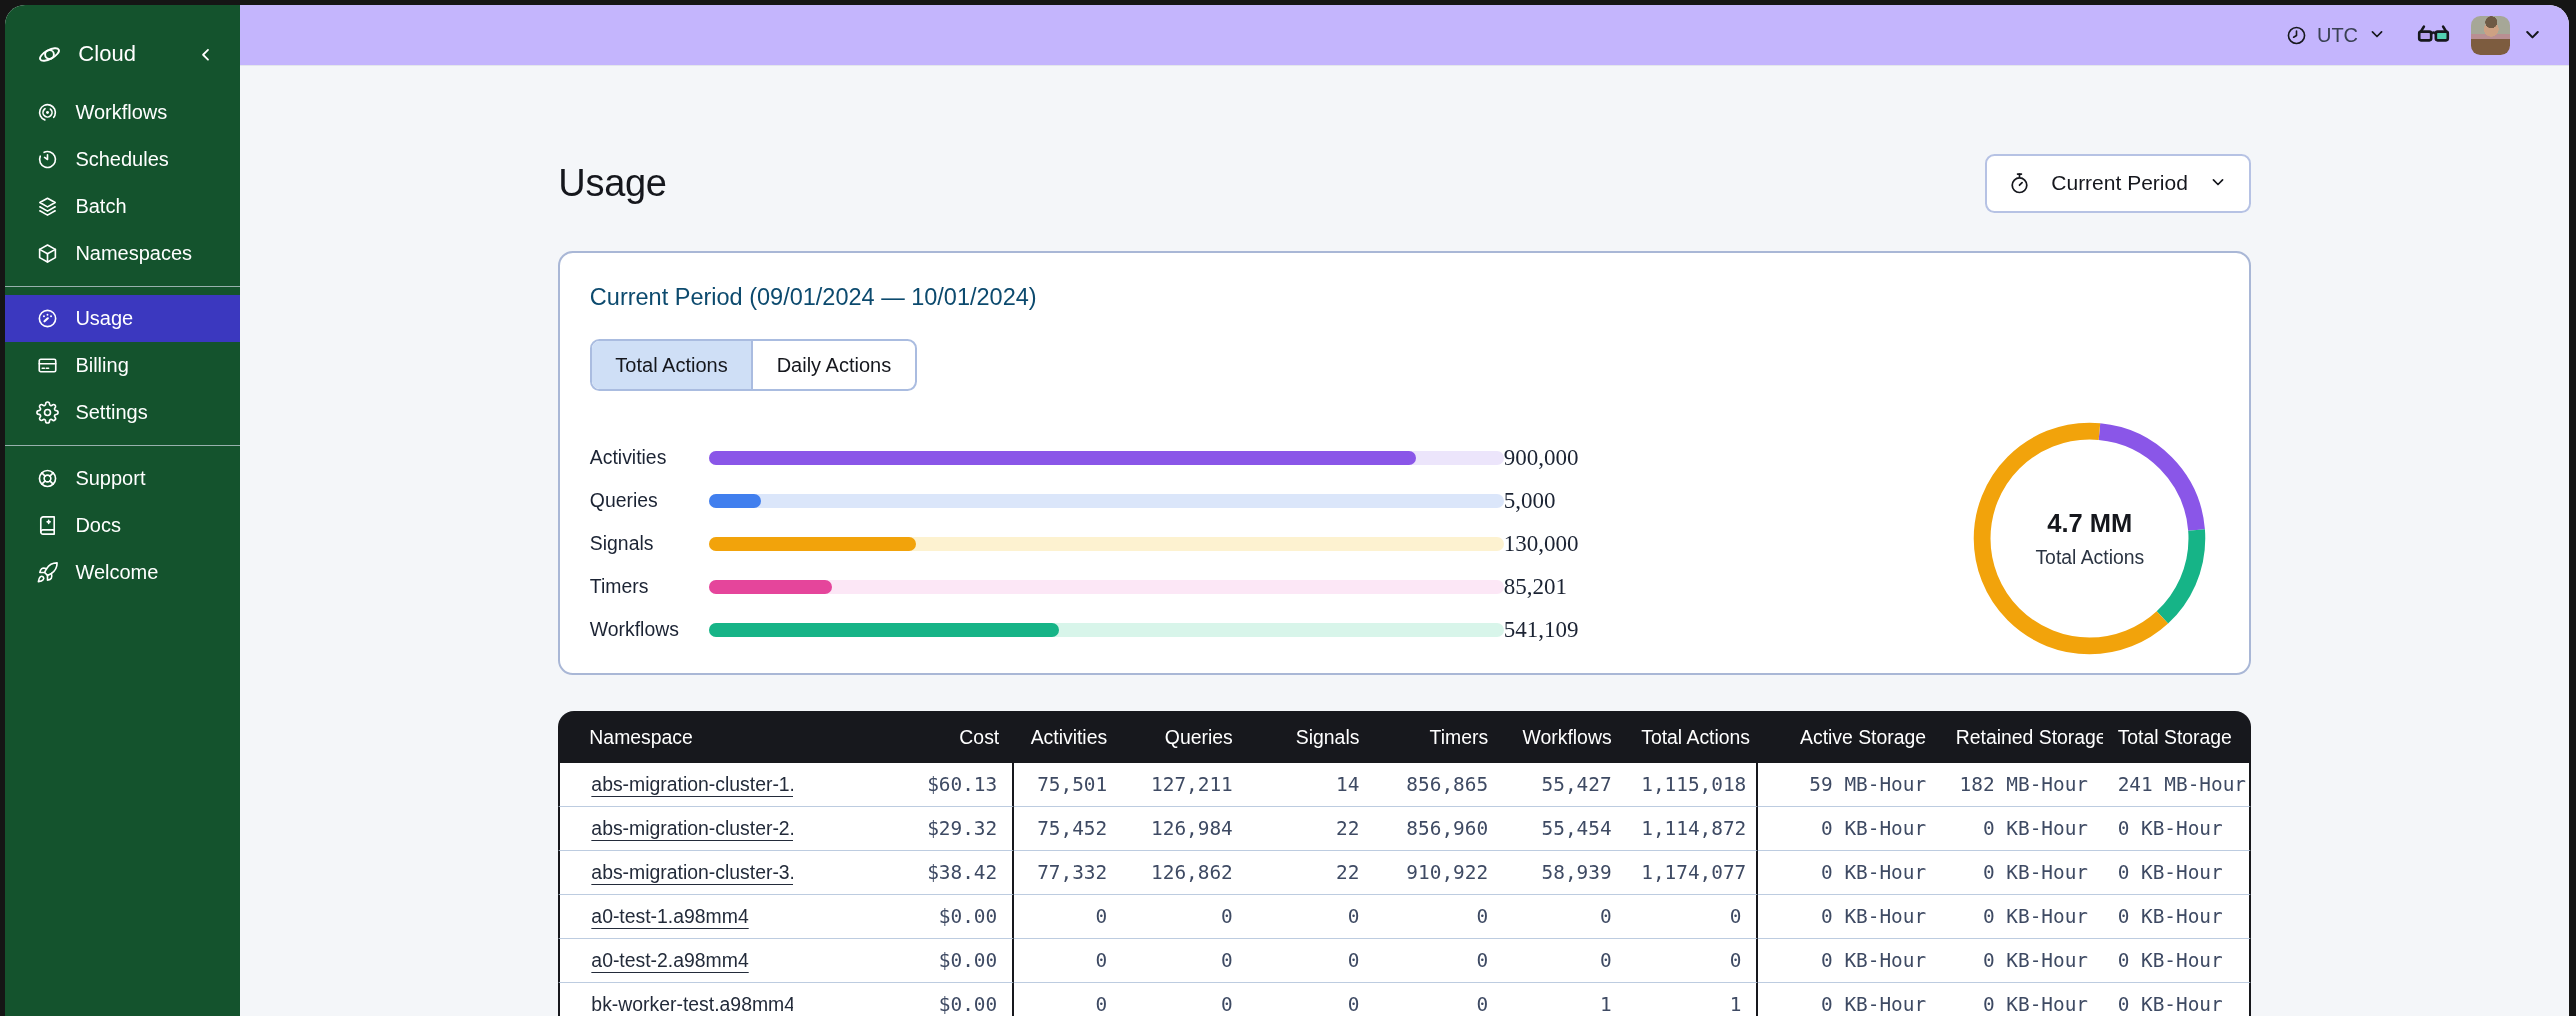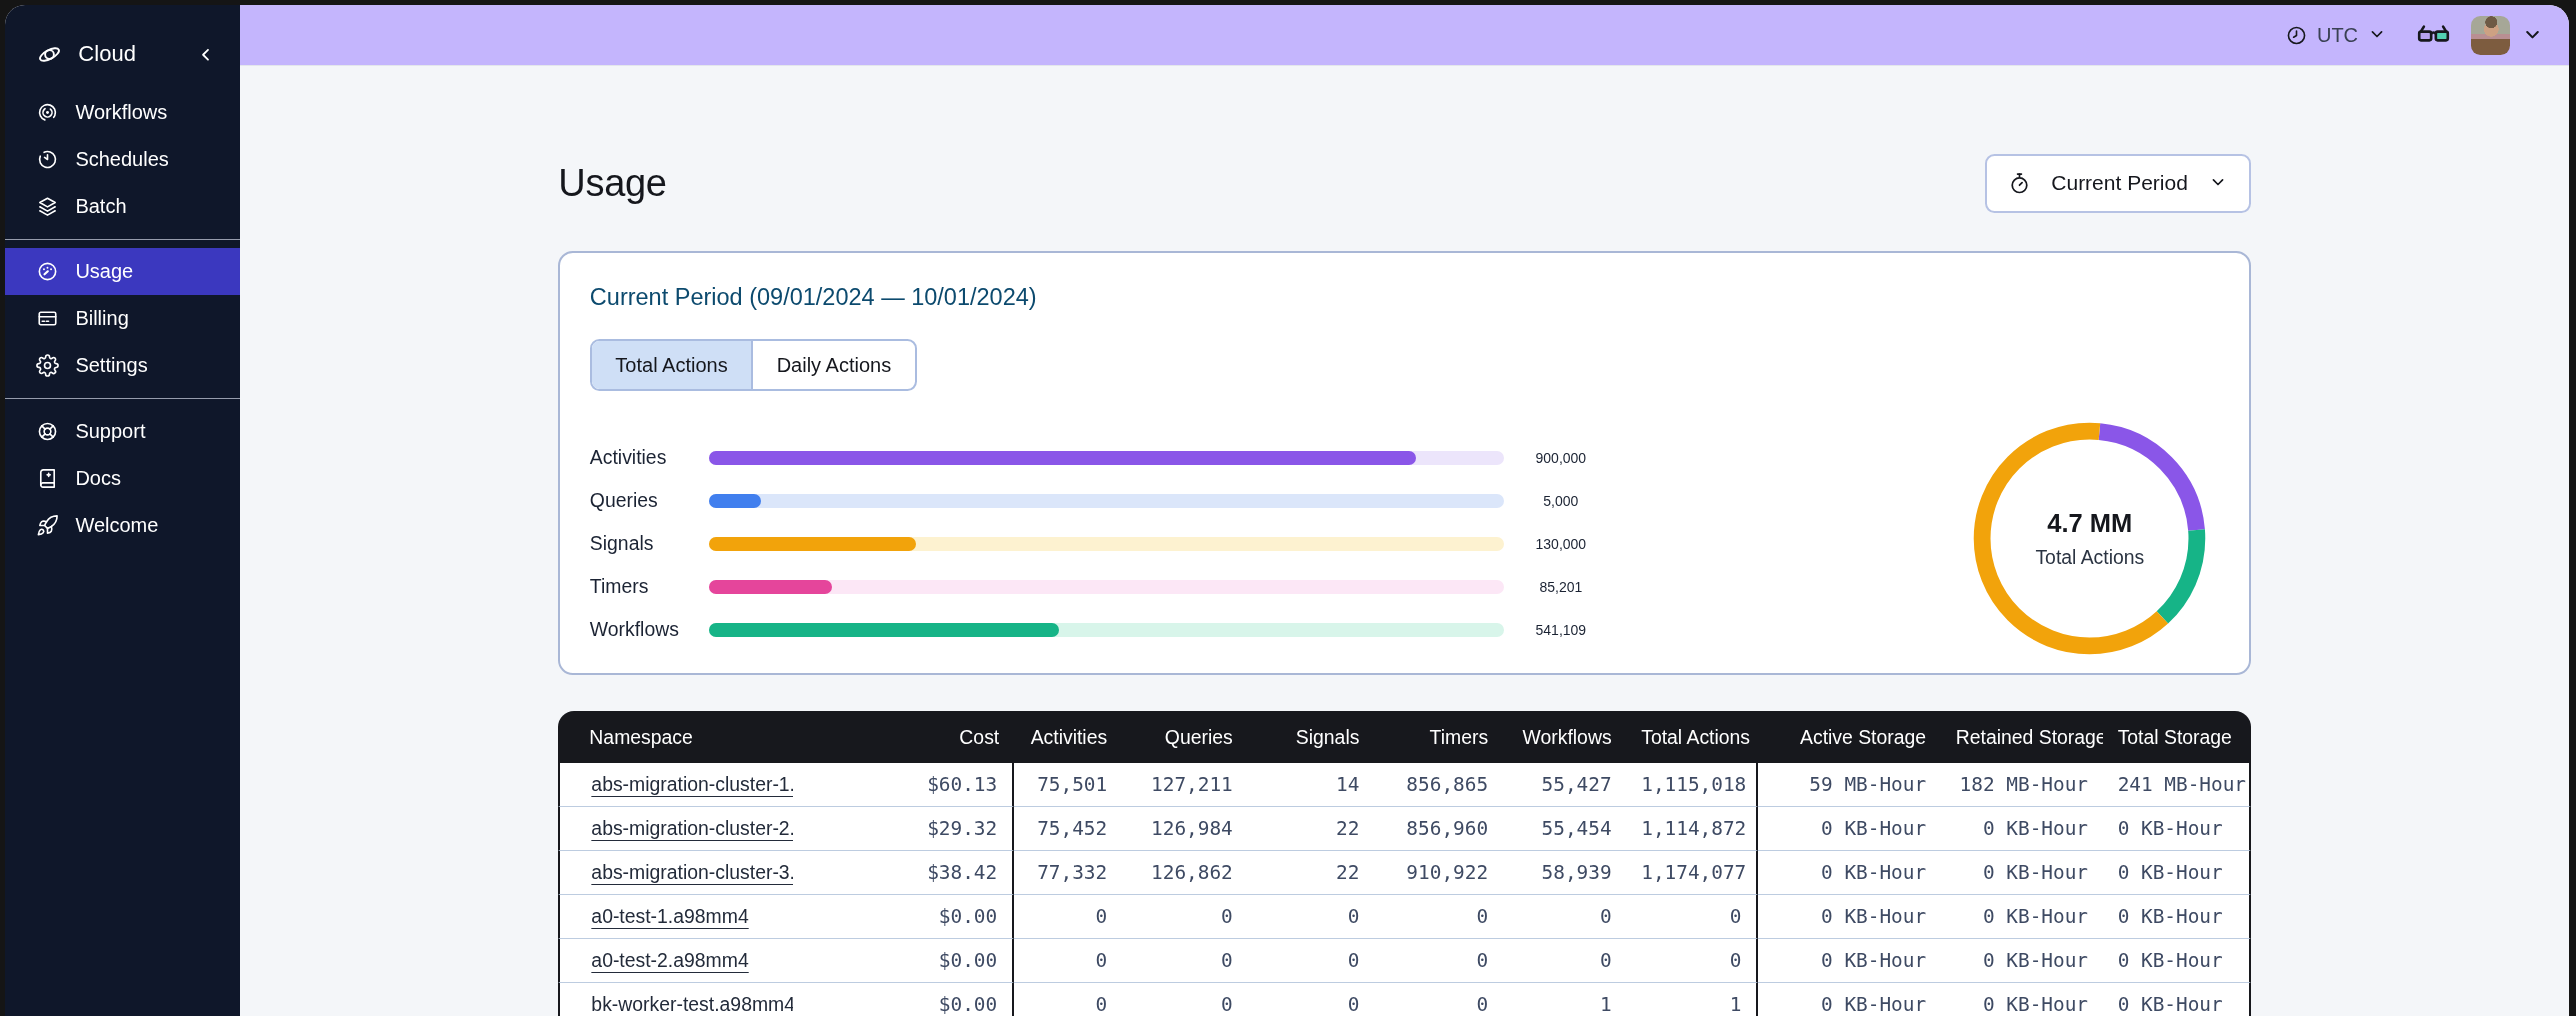--- a/index.html
+++ b/index.html
@@ -9,21 +9,21 @@
     font-family:"Liberation Sans", sans-serif;
     -webkit-font-smoothing:antialiased;
   }
   .window{
     position:absolute;top:5.4px;left:5.4px;right:6.7px;bottom:0;
     border-radius:20px 20px 0 0;overflow:hidden;background:#f4f6f9;
     display:flex;
   }
   
   .sidebar{
-    width:235px;flex-shrink:0;background:#0f172a;color:#fff;
+    width:235px;flex-shrink:0;background:#14532d;color:#fff;
     display:flex;flex-direction:column;padding-top:23px;box-sizing:border-box;
   }
   .brand-row{display:flex;align-items:center;height:52px;padding:0 24px 0 31px;}
   .brand-row .icon{width:27px;height:27px;}
   .brand-label{font-size:22px;font-weight:500;margin-left:14.8px;letter-spacing:0.1px;}
   .brand-collapse{margin-left:auto;display:flex;align-items:center;cursor:pointer;}
   .brand-collapse .icon{width:21.5px;height:21.5px;}
   .sidebar-group{padding:8.7px 0;}
   .sidebar-group + .sidebar-group{border-top:1.3px solid rgba(222,228,242,.65);}
   .sidebar-item{
@@ -74,21 +74,21 @@
   .tabs{margin-top:28px;display:inline-flex;border:2px solid #aabce0;border-radius:9.4px;overflow:hidden;background:#fff;}
   .tab{height:48px;padding:0 23.5px;display:flex;align-items:center;font-size:20px;color:#15171d;cursor:pointer;border-right:2px solid #aabce0;}
   .tab:last-child{border-right:none;}
   .tab.active{background:#cfdff6;}
   .panel-body{display:flex;align-items:flex-start;margin-top:42px;}
   .bars{flex:0 0 1028px;margin-top:2.7px;}
   .bar-row{display:flex;align-items:center;height:43px;}
   .bar-label{width:119px;font-size:19.4px;color:#1b2333;}
   .bar-track{flex:1;height:14px;border-radius:7.4px;position:relative;}
   .bar-fill{position:absolute;left:0;top:0;bottom:0;border-radius:7.4px;}
-  .bar-value{width:114px;text-align:center;font-size:14px;color:#1b2333;}
+  .bar-value{width:114px;text-align:left;font-size:23px;color:#1b2333;font-family:Liberation Serif, serif;}
   .donuts{margin-left:auto;display:flex;gap:44px;margin-top:-20px;text-align:right;}
   .donut{position:relative;width:251px;height:251px;}
   .donut svg{width:251px;height:251px;}
   .donut-text{position:absolute;inset:0;display:flex;flex-direction:column;align-items:center;justify-content:center;gap:8px;}
   .donut-value{font-size:25.5px;font-weight:600;color:#15171d;}
   .donut-label{font-size:19.4px;color:#2b3442;}
   
   .table-wrap{margin-top:36px;}
   table{width:100%;border-collapse:separate;border-spacing:0;table-layout:fixed;}
   thead th{
@@ -158,20 +158,30 @@
           </div>
           <div class="sidebar-item">
             <span>
               <svg class="icon" viewBox="0 0 24 24" fill="none" stroke="currentColor" stroke-width="1.7" stroke-linecap="round" stroke-linejoin="round">
                 <path d="M12 3.4 20 7.9l-8 4.5-8-4.5 8-4.5z"></path>
                 <path d="m4 12.3 8 4.5 8-4.5"></path>
                 <path d="m4 16.5 8 4.5 8-4.5"></path>
               </svg>
             </span>
             <span>Batch</span>
+          </div>
+          <div class="sidebar-item">
+            <span>
+              <svg class="icon" viewBox="0 0 24 24" fill="none" stroke="currentColor" stroke-width="1.7" stroke-linecap="round" stroke-linejoin="round">
+                <path d="M12 3.1 20.2 7.7v8.6L12 20.9 3.8 16.3V7.7L12 3.1z"></path>
+                <path d="M3.8 7.7 12 12.3l8.2-4.6"></path>
+                <path d="M12 12.3v8.6"></path>
+              </svg>
+            </span>
+            <span>Namespaces</span>
           </div>
         </div>
         <div class="sidebar-group">
           <div class="sidebar-item active">
             <span>
               <svg class="icon" viewBox="0 0 24 24" fill="none" stroke="currentColor" stroke-width="1.7" stroke-linecap="round" stroke-linejoin="round">
                 <circle cx="12" cy="12" r="8.5"></circle>
                 <path d="M12.3 11.8 8.9 14.9" stroke-width="2.3"></path>
                 <circle cx="8.3" cy="9.6" r="1" fill="currentColor" stroke="none"></circle>
                 <circle cx="12" cy="8.1" r="1" fill="currentColor" stroke="none"></circle>

